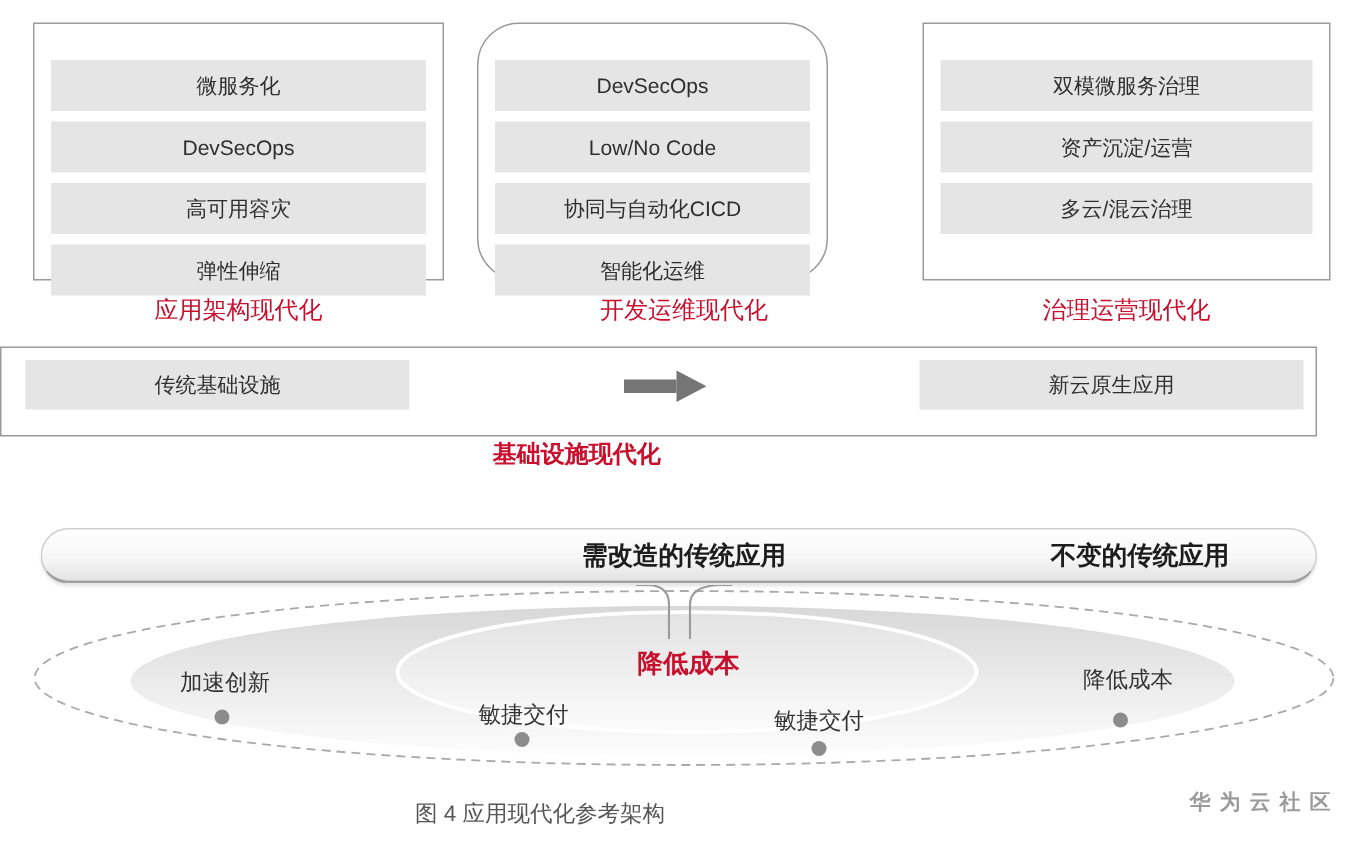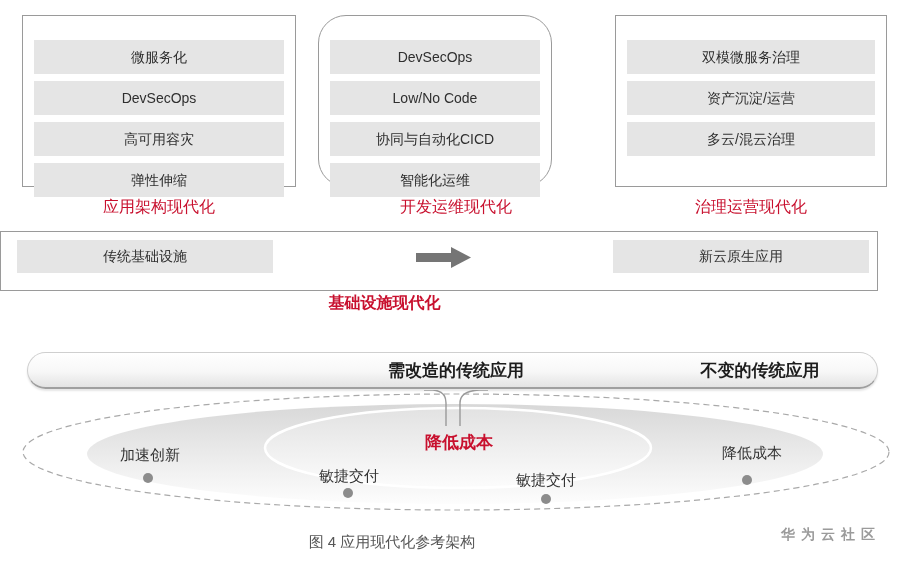--- a/index.html
+++ b/index.html
@@ -59,24 +59,24 @@
   .benefit{
     position:absolute;width:140px;text-align:center;font-size:15px;color:#333;
     transform:translateX(-50%);white-space:nowrap;
   }
   .enable-label{
     position:absolute;left:459px;top:431px;transform:translateX(-50%);
     font-size:17px;font-weight:bold;color:var(--accent-red);white-space:nowrap;
   }
   .caption{
     position:absolute;left:0;top:533px;width:720px;text-align:center;
-    font-size:15px;color:#565656;padding-left:32px;
+    font-size:15px;color:#565656;
   }
   .watermark{
-    position:absolute;right:28px;top:526px;font-size:14px;color:#9b9b9b;
+    position:absolute;right:16px;top:526px;font-size:14px;color:#9b9b9b;
     letter-spacing:6px;font-weight:bold;white-space:nowrap;text-align:center;
   }
 </style>
 </head>
 <body>
 
 <div class="canvas">
 
   <div class="pillar" style="left:22px;width:274px;">
     <div class="bar">微服务化</div>

